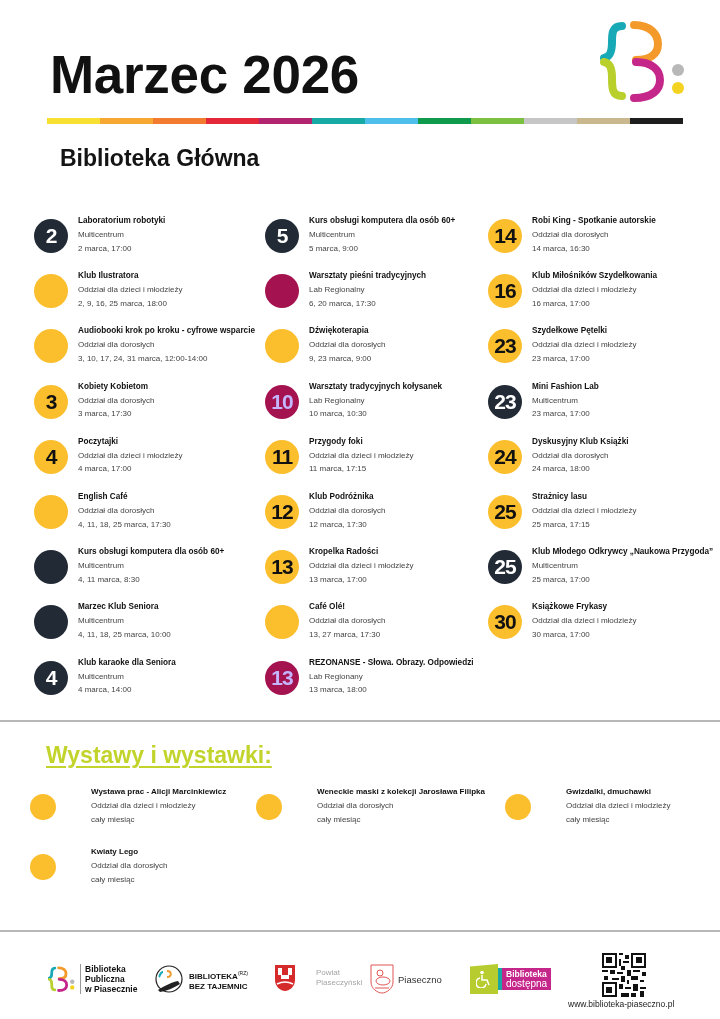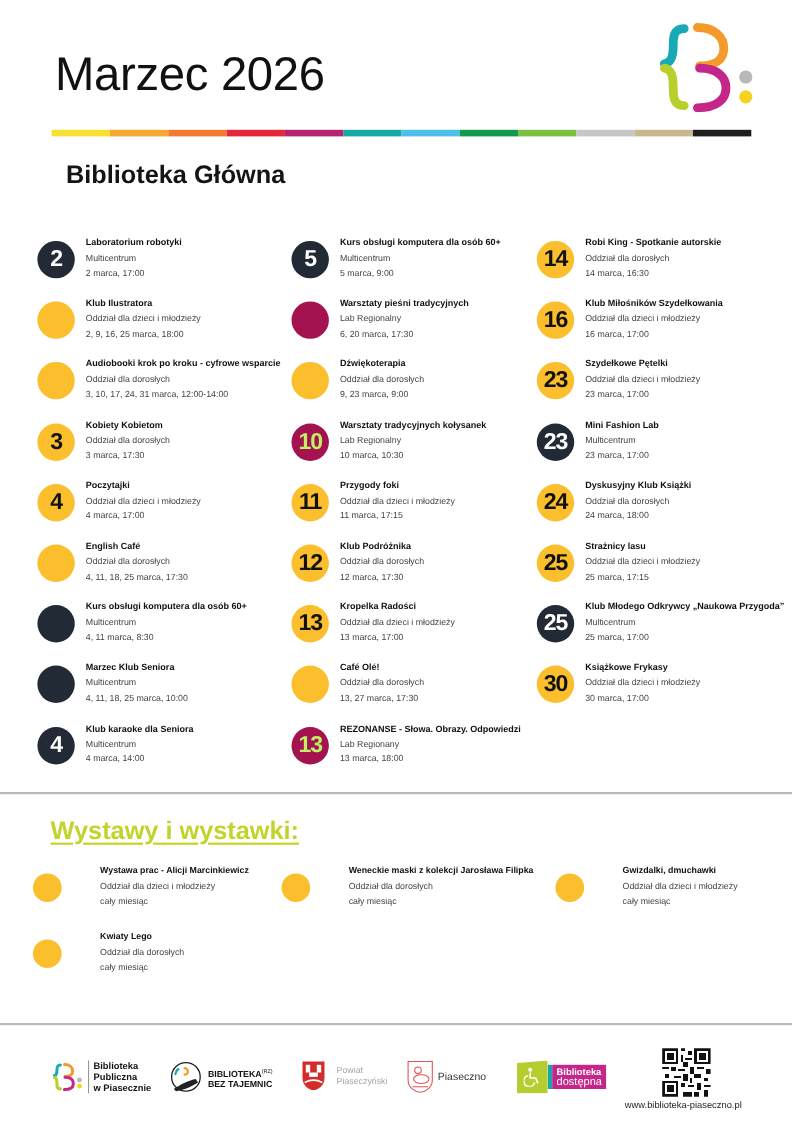--- a/index.html
+++ b/index.html
@@ -1,34 +1,34 @@
 <!DOCTYPE html>
 <html><head>
 <meta charset="utf-8">
 <style>
   * { box-sizing: border-box; margin: 0; padding: 0; }
   html, body { width: 720px; height: 1019px; background: #ffffff; overflow: hidden; }
   body { position: relative; font-family: "Liberation Sans", "DejaVu Sans", sans-serif; color: #1a1a1a; }
 
-  .title { position: absolute; left: 50px; top: 44px; font-size: 43px; font-weight: normal; letter-spacing: -0.3px; color: #111; }
+  .title { position: absolute; left: 50px; top: 44px; font-size: 53px; font-weight: bold; letter-spacing: -0.3px; color: #111; }
   .logo { position: absolute; left: 600px; top: 20px; width: 90px; height: 82px; }
 
   .stripe { position: absolute; left: 47px; top: 118px; width: 636px; height: 6px; display: flex; }
   .stripe span { flex: 1; height: 100%; }
 
   .section-title { position: absolute; left: 60px; top: 145px; font-size: 23px; font-weight: bold; color: #141414; }
 
   .col { position: absolute; top: 214px; width: 228px; }
   .event { position: relative; height: 55.2px; }
   .badge { position: absolute; left: 0; top: 5px; width: 34px; height: 34px; border-radius: 50%;
            display: flex; align-items: center; justify-content: center;
            font-weight: bold; font-size: 21px; letter-spacing: -1px; }
   .badge.yellow { background: #fbbf2e; color: #111; }
   .badge.dark { background: #222a36; color: #fff; }
-  .badge.plum { background: #a4124f; color: #bef264; }
+  .badge.plum { background: #a4124f; color: #c4b5fd; }
   .ev-text { position: absolute; left: 44px; top: 0; width: 200px; }
   .ev-name { font-size: 8.2px; font-weight: bold; color: #111; line-height: 14px; white-space: nowrap; }
   .ev-place, .ev-date { font-size: 8px; color: #444; line-height: 13.6px; white-space: nowrap; }
 
   .divider { position: absolute; left: 0; width: 720px; height: 2px; background: #b8b8b8; }
 
   .ex-title { position: absolute; left: 46px; top: 742px; font-size: 23px; font-weight: bold; color: #c2d42c;
               text-decoration: underline; text-decoration-thickness: 2px; text-underline-offset: 3px; }
   .exh { position: absolute; width: 250px; height: 50px; }
   .exh .dot { position: absolute; left: 0; top: 9px; width: 26px; height: 26px; border-radius: 50%; background: #fbbf2e; }
@@ -359,21 +359,21 @@
 </div>
 
 <div class="footer-logo" style="left:274px">
   <svg width="22" height="28" viewBox="0 0 22 28">
     <path d="M1 1 H21 V16 C21 23 15 27 11 27 C7 27 1 23 1 16 Z" fill="#d62b2b"></path>
     <rect x="4" y="4" width="4" height="7" fill="#fff"></rect>
       <rect x="14" y="4" width="4" height="7" fill="#fff"></rect>
     <rect x="7" y="11" width="8" height="4" fill="#fff"></rect>
     <path d="M3 20 Q11 16 19 20" stroke="#fff" stroke-width="1.5" fill="none"></path>
   </svg>
-  <div style="margin-left:10px">
+  <div style="margin-left:20px">
     <div class="gray-text">Powiat</div>
     <div class="gray-text">Piaseczyński</div>
   </div>
 </div>
 
 <div class="footer-logo" style="left:370px">
   <svg width="24" height="30" viewBox="0 0 24 30">
     <path d="M1 1 H23 V18 C23 25 16 29 12 29 C8 29 1 25 1 18 Z" fill="none" stroke="#e05555" stroke-width="1"></path>
     <circle cx="10" cy="9" r="3" fill="none" stroke="#e05555" stroke-width="1"></circle>
     <ellipse cx="13" cy="17" rx="7" ry="4" fill="none" stroke="#e05555" stroke-width="1"></ellipse>

